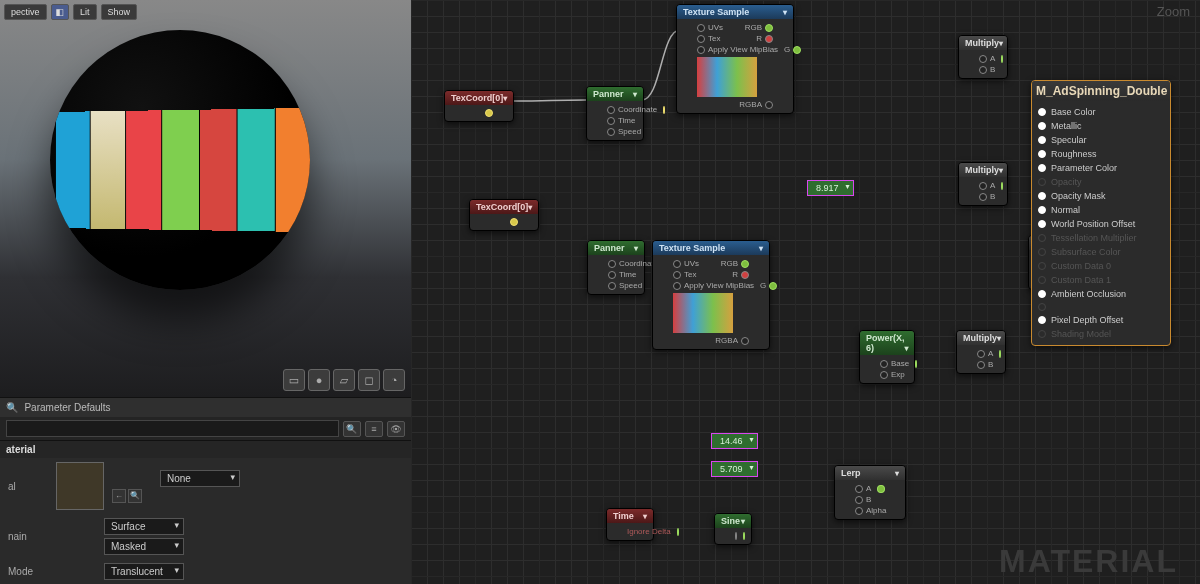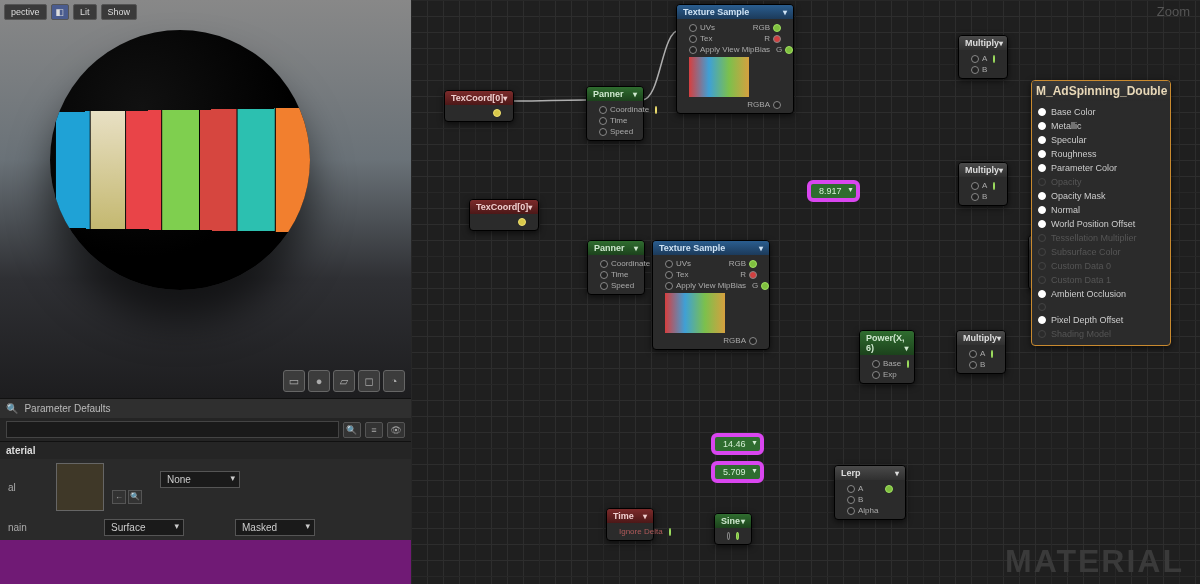--- a/index.html
+++ b/index.html
@@ -43,26 +43,26 @@
 .graph-panel { flex: 1; position: relative; background: #1f1f1f; overflow: hidden; }
 .graph-grid { position: absolute; inset: 0;
   background-image:
     linear-gradient(#272727 1px, transparent 1px),
     linear-gradient(90deg, #272727 1px, transparent 1px),
     linear-gradient(#2d2d2d 1px, transparent 1px),
     linear-gradient(90deg, #2d2d2d 1px, transparent 1px);
   background-size: 64px 64px, 64px 64px, 16px 16px, 16px 16px;
 }
 .zoom-label { position: absolute; top: 4px; right: 10px; color: #555; font-size: 13px; }
-.watermark { position: absolute; bottom: 4px; right: 16px; color: #3a3a3a; font-size: 32px; font-weight: bold; letter-spacing: 2px; }
+.watermark { position: absolute; bottom: 4px; right: 22px; color: #3a3a3a; font-size: 32px; font-weight: bold; letter-spacing: 2px; }
 
 .node { position: absolute; background: #2b2b2b; border: 1px solid #000; border-radius: 4px; box-shadow: 0 2px 6px rgba(0,0,0,0.6); font-size: 9px; }
 .node-head { padding: 2px 6px; border-radius: 3px 3px 0 0; font-weight: bold; font-size: 9px; display: flex; justify-content: space-between; align-items: flex-end; }
 .node-head .tri { font-size: 8px; }
-.node-body { padding: 3px 12px; }
+.node-body { padding: 3px 20px; }
 .pin-row { display: flex; justify-content: space-between; align-items: center; padding: 1px 0; gap: 6px; }
 .pin { width: 8px; height: 8px; border-radius: 50%; border: 1px solid #888; background: #222; display: inline-block; }
 .pin.f { background: #7fbf3f; border-color: #9fe060; }
 .pin.v { background: #d8c84a; border-color: #f0e070; }
 .pin-label { color: #aaa; font-size: 8px; white-space: nowrap; }
 .pr-left { display: flex; align-items: center; gap: 3px; }
 .pr-right { display: flex; align-items: center; gap: 3px; }
 
 .head-blue { background: linear-gradient(#2a5d8f,#1c3a5a); color: #cfe3f5; }
 .head-red { background: linear-gradient(#7c2a2a,#4c1818); color: #f0cfcf; }
@@ -77,21 +77,21 @@
 .result-pin { display: flex; align-items: center; gap: 5px; padding: 2px 0; }
 .result-pin .dot { width: 8px; height: 8px; border-radius: 50%; border: 1px solid #888; }
 .result-pin.dimmed { color: #555; }
 .result-pin.dimmed .dot { border-color: #444; }
 .result-pin .dot.white{background:#fff;border-color:#fff;}
 .result-pin .dot.hole{background:transparent;}
 
 svg.wires { position: absolute; inset: 0; pointer-events: none; }
 .wire { stroke: #c8c8c8; stroke-width: 1.5; fill: none; opacity: 0.85; }
 
-.pill { position: absolute; background: #2f6d2f; border: 4px solid #d946ef; border-radius: 6px; padding: 2px 14px 2px 8px; color: #d6f0d6; font-size: 9px; }
+.pill { position: absolute; background: #2f6d2f; border: 1px solid #d946ef; border-radius: 0; padding: 2px 14px 2px 8px; color: #d6f0d6; font-size: 9px; }
 .pill::after{content:'▾';position:absolute;right:3px;top:1px;font-size:8px;}
 </style>
 </head>
 <body>
 
 <div class="app">
 
   <div class="left-panel">
     <div class="viewport">
       <div class="viewport-toolbar">
@@ -142,26 +142,30 @@
         <div class="dropdown">None</div>
         <div class="mini-btns">
           <div class="mini-btn">←</div>
           <div class="mini-btn">🔍</div>
         </div>
       </div>
     </div>
 
     <div class="prop-row">
       <div class="prop-label">nain</div>
-      <div style="display:flex;flex-direction:row;gap:3px;">
+      <div style="display:flex;flex-direction:column;gap:3px;">
         <div class="dropdown">Surface</div>
         <div class="dropdown">Masked</div>
       </div>
     </div>
 
+    <div class="prop-row">
+      <div class="prop-label">Mode</div>
+      <div class="dropdown">Translucent</div>
+    </div>
   </div>
 
   <div class="graph-panel">
     <div class="graph-grid"></div>
     <div class="zoom-label">Zoom</div>
     <div class="watermark">MATERIAL</div>
 
     <svg class="wires">
       <path class="wire" d="M 101 101 C 140 101 140 100 175 100"></path>
       <path class="wire" d="M 231 100 C 250 100 250 30 269 30"></path>

